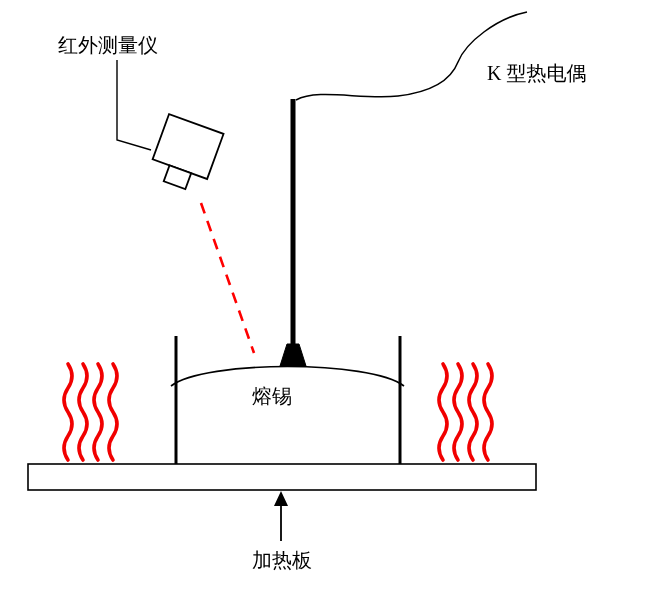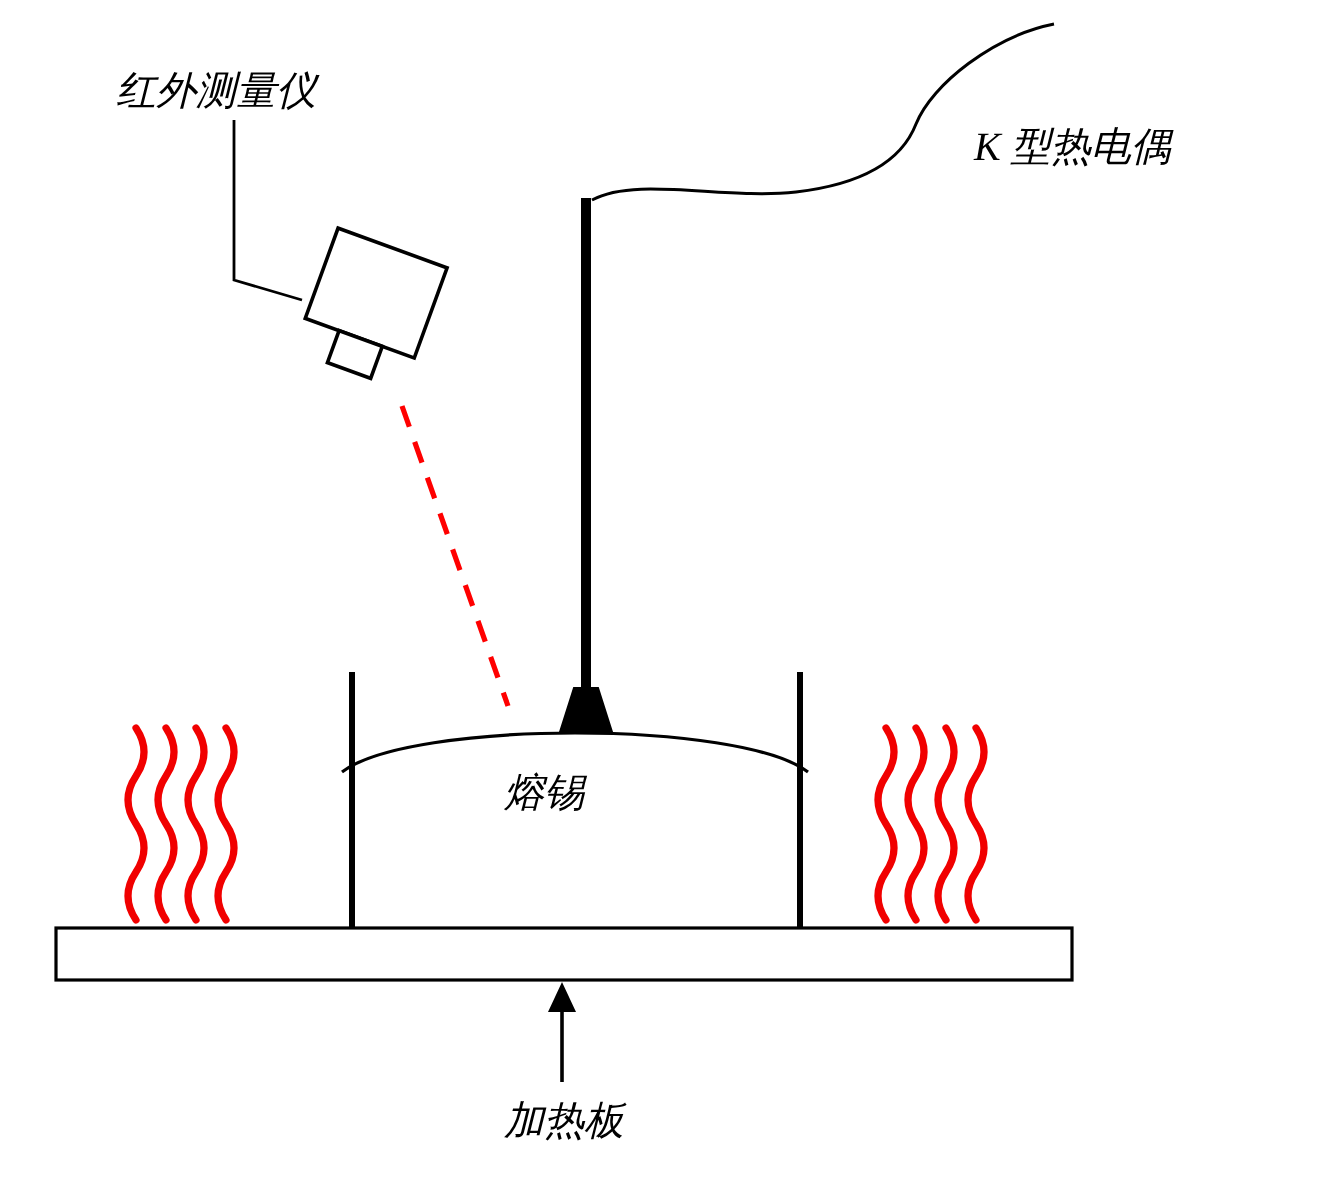--- a/index.html
+++ b/index.html
@@ -6,21 +6,20 @@
     margin: 0;
     padding: 0;
     background: #ffffff;
   }
   .stage {
     position: relative;
     width: 664px;
     height: 591px;
     background: #ffffff;
     font-family: "Liberation Serif", "DejaVu Serif", serif;
-    font-style: italic;
   }
   svg text {
     font-family: "Liberation Serif", "DejaVu Serif", serif;
     fill: #000000;
   }
 </style>
 </head>
 <body>
 
 <div class="stage">

